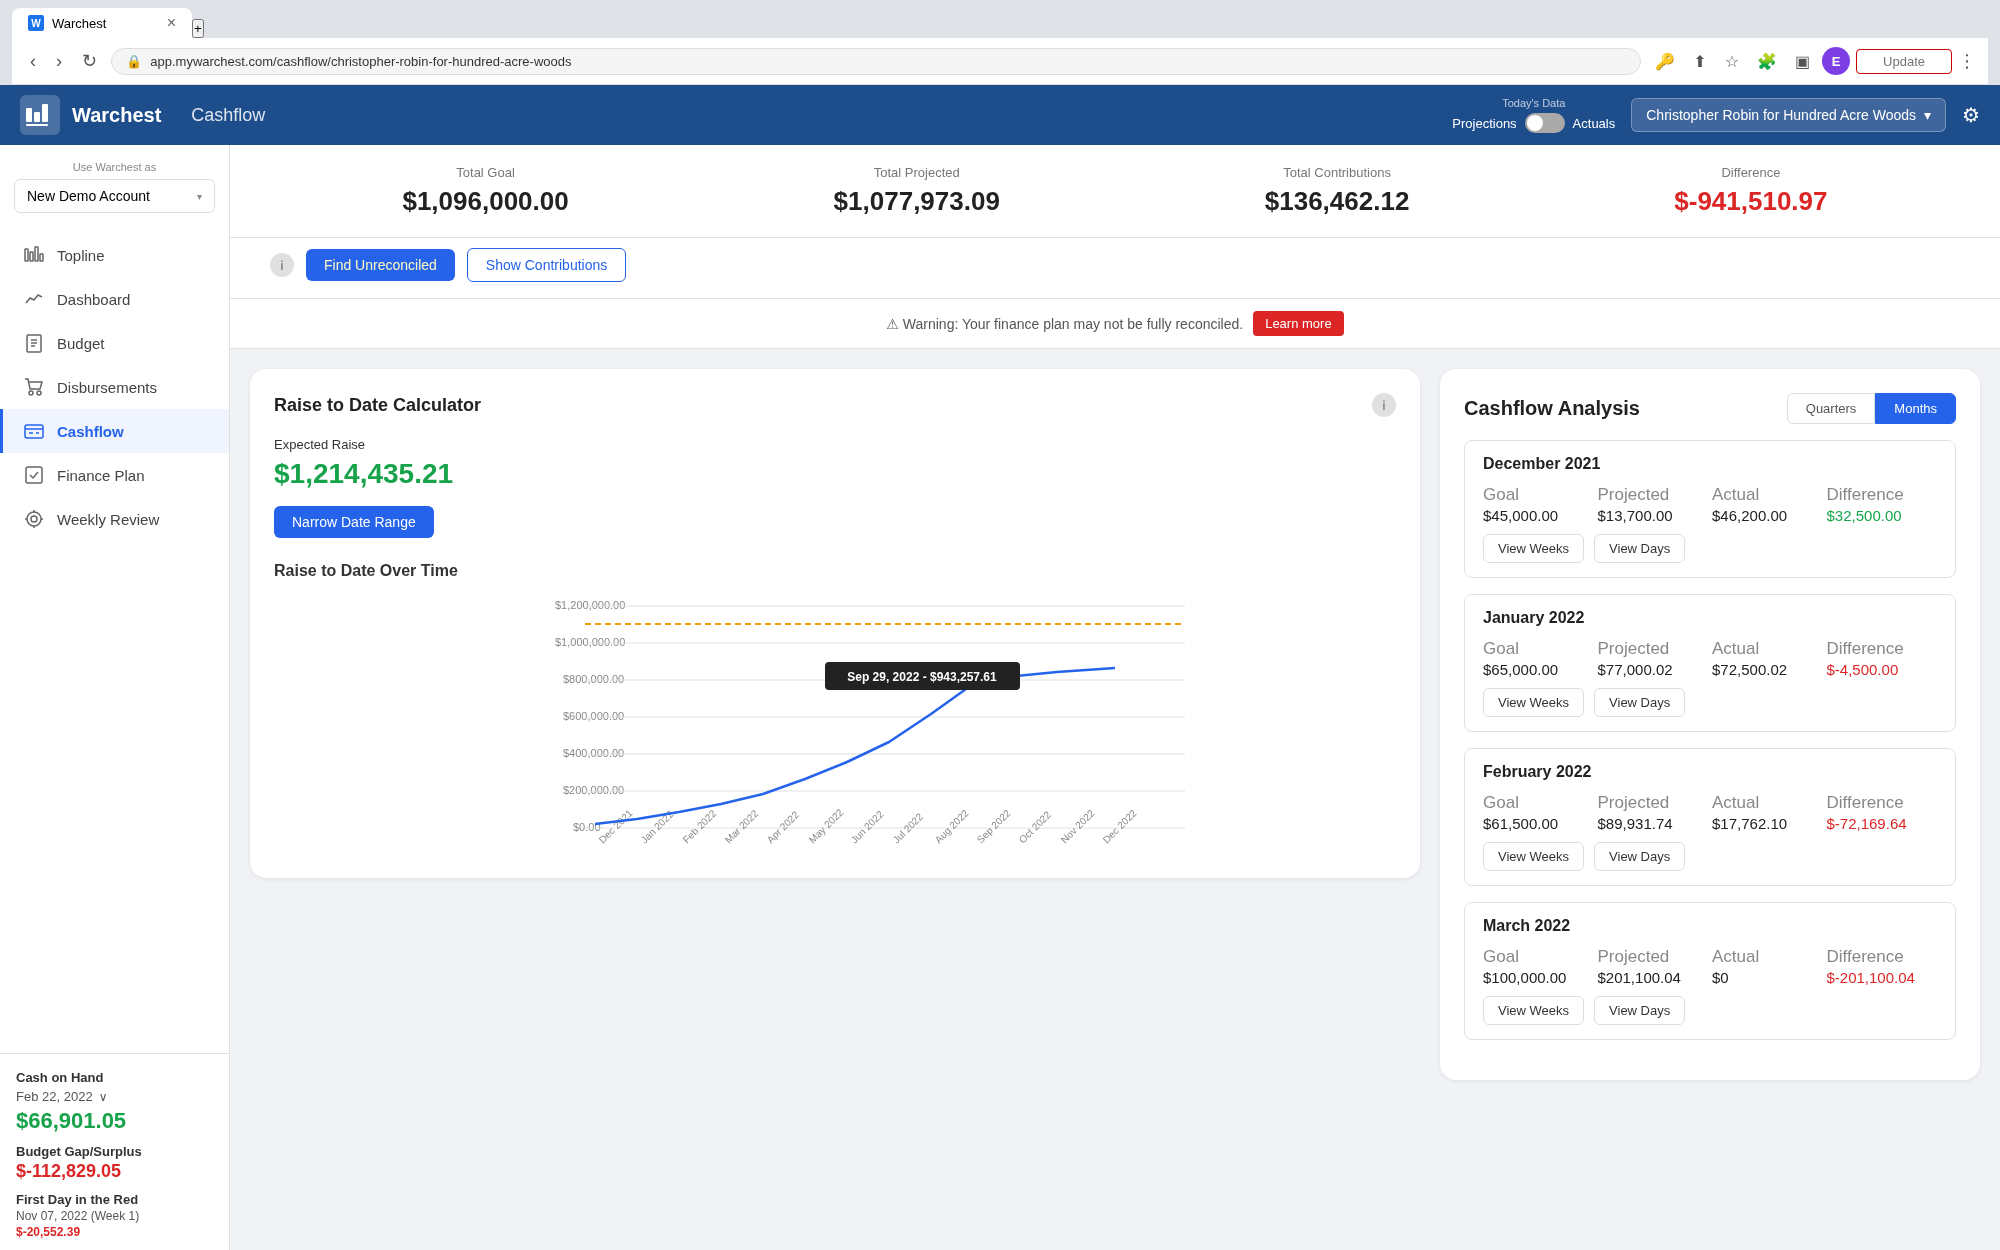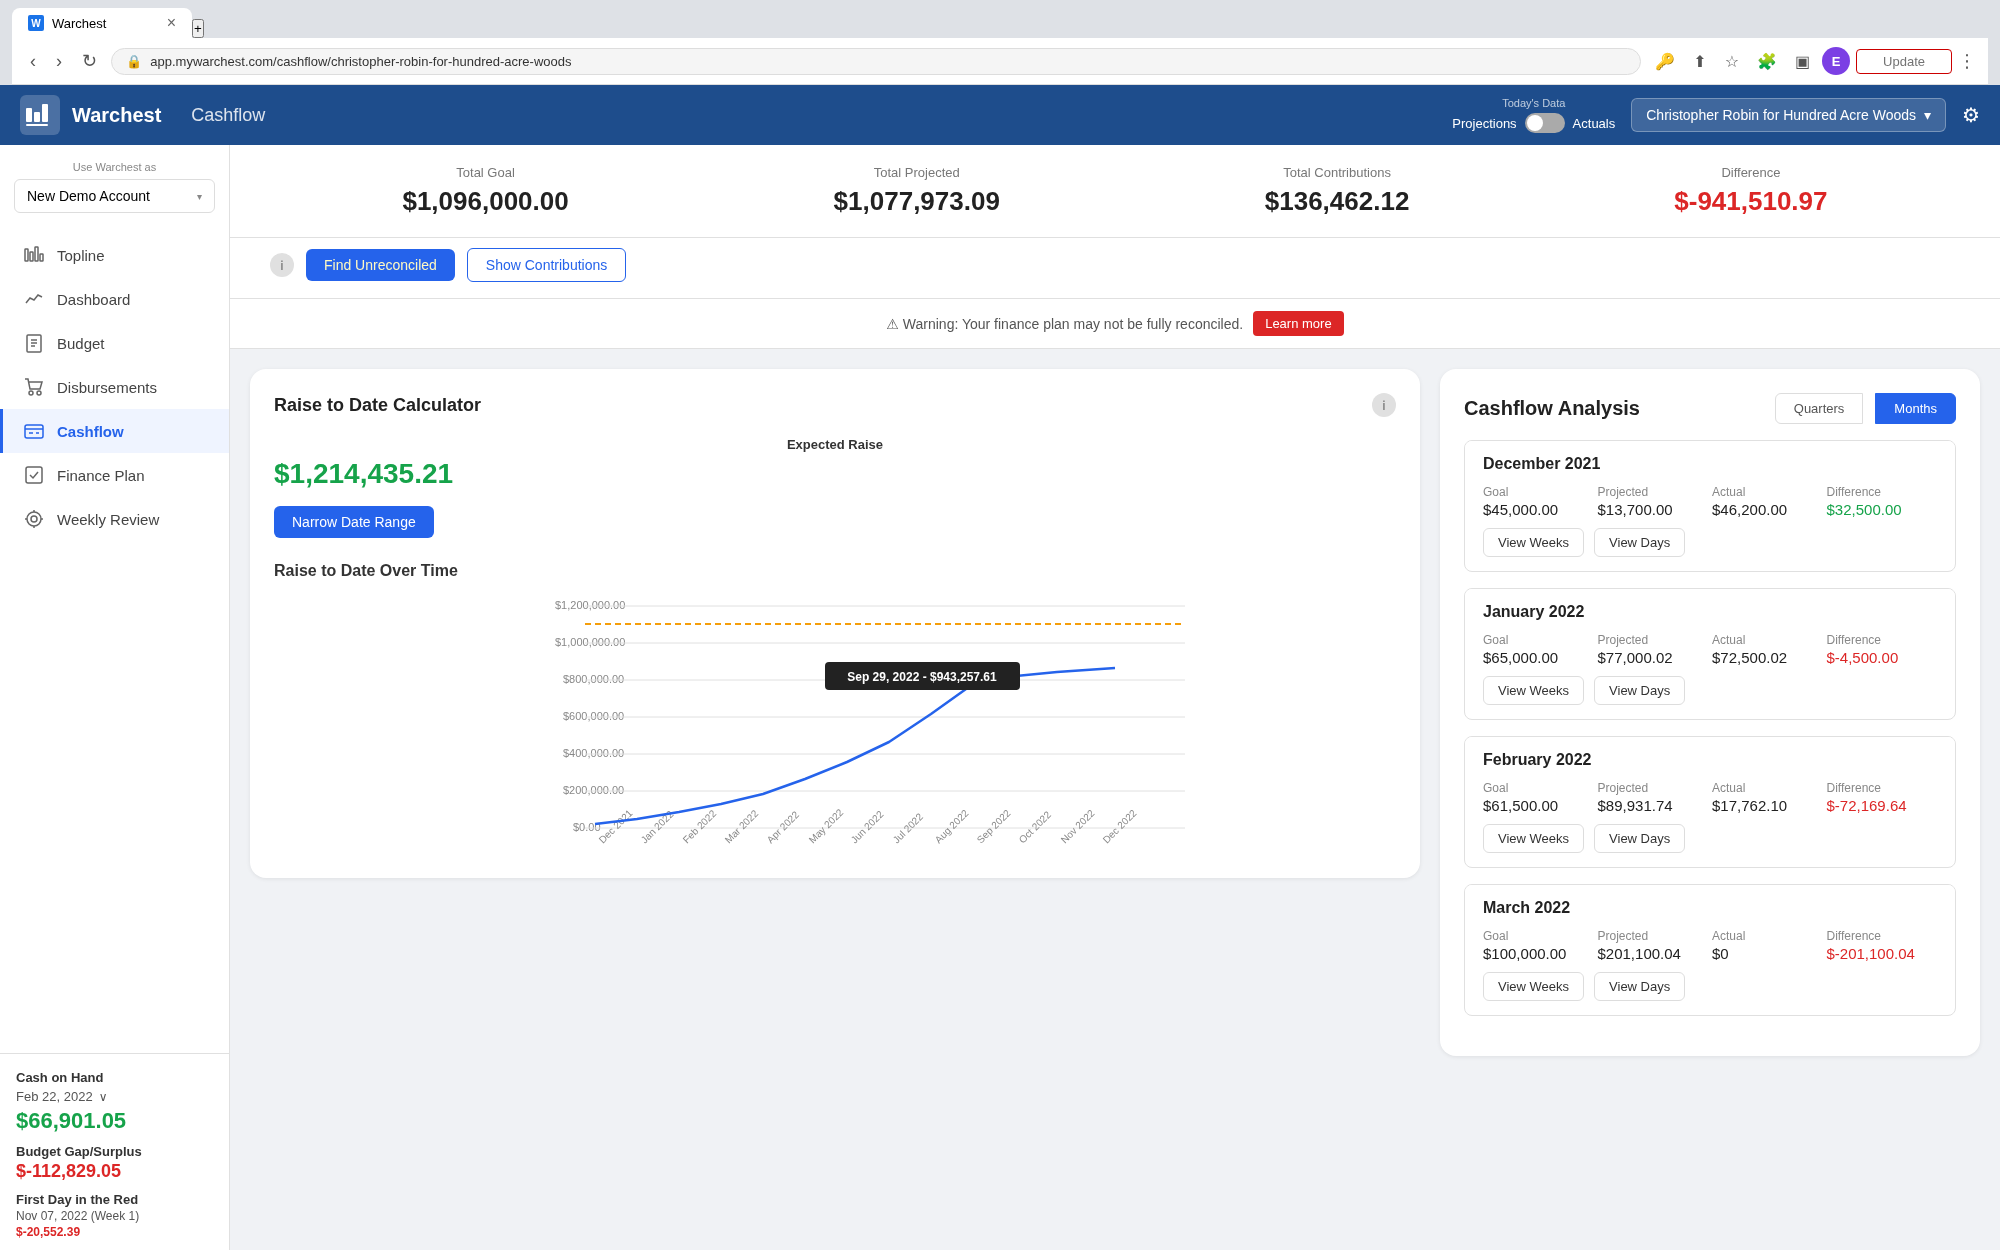--- a/index.html
+++ b/index.html
@@ -82,42 +82,42 @@
 
     
     .content-grid { display: flex; gap: 0; padding: 20px; gap: 20px; }
     .left-panel { flex: 1; min-width: 0; }
     .right-panel { width: 540px; }
 
     
     .card { background: white; border-radius: 16px; padding: 24px; box-shadow: 0 1px 4px rgba(0,0,0,0.08); }
     .card-header { display: flex; align-items: center; justify-content: space-between; margin-bottom: 20px; }
     .card-title { font-size: 18px; font-weight: 600; color: #222; }
-    .expected-raise-label { font-size: 13px; font-weight: 700; color: #333; margin-bottom: 6px; text-align: center; }
+    .expected-raise-label { font-size: 13px; font-weight: 400; color: #333; margin-bottom: 6px; }
     .expected-raise-value { font-size: 28px; font-weight: 700; color: #16a34a; margin-bottom: 16px; }
     .btn-narrow { background: #2563eb; color: white; border: none; border-radius: 6px; padding: 8px 18px; font-size: 14px; cursor: pointer; margin-bottom: 24px; }
 
     .chart-title { font-size: 16px; font-weight: 600; color: #333; margin-bottom: 14px; }
     .chart-container { position: relative; height: 260px; }
     .chart-svg { width: 100%; height: 100%; }
 
     
     .analysis-header { display: flex; align-items: center; justify-content: space-between; margin-bottom: 16px; }
     .analysis-title { font-size: 20px; font-weight: 700; color: #222; }
-    .view-toggle { display: flex; gap: 12px; }
+    .view-toggle { display: flex; gap: 0; }
     .view-btn { border: 1px solid #ddd; background: white; padding: 7px 18px; font-size: 13px; cursor: pointer; color: #555; }
     .view-btn:first-child { border-radius: 6px 0 0 6px; }
     .view-btn:last-child { border-radius: 0 6px 6px 0; }
     .view-btn.active { background: #2563eb; color: white; border-color: #2563eb; }
 
     .month-section { border: 1px solid #e0e0e0; border-radius: 8px; margin-bottom: 16px; overflow: hidden; }
     .month-header { background: white; padding: 14px 18px 6px; font-size: 16px; font-weight: 700; color: #222; }
     .month-body { padding: 6px 18px 14px; }
     .month-cols { display: grid; grid-template-columns: repeat(4, 1fr); gap: 4px; margin-bottom: 10px; }
-    .col-label { font-size: 12px; color: #888; margin-bottom: 2px; }
+    .col-label { font-size: 17px; color: #888; margin-bottom: 2px; }
     .col-value { font-size: 15px; color: #222; }
     .col-value.green { color: #16a34a; }
     .col-value.red { color: #dc2626; }
     .month-actions { display: flex; gap: 10px; }
     .btn-action { border: 1px solid #ddd; background: white; border-radius: 6px; padding: 6px 14px; font-size: 13px; cursor: pointer; color: #333; }
 
     
     .grid-label { font-size: 11px; fill: #888; }
 
     

